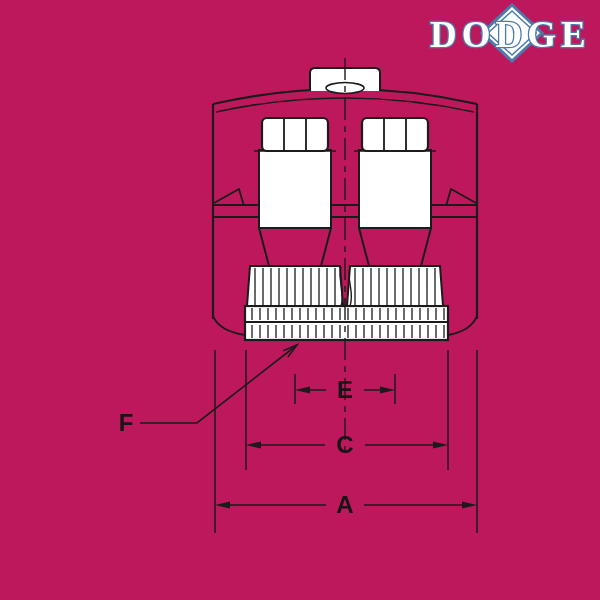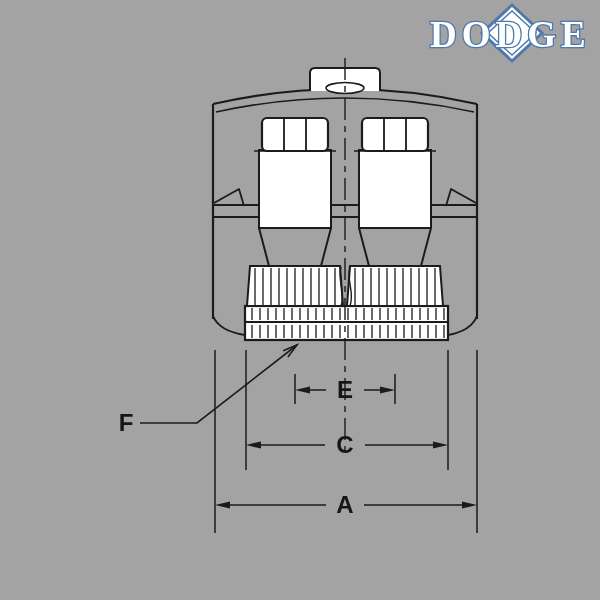--- a/index.html
+++ b/index.html
@@ -1,16 +1,16 @@
 <!DOCTYPE html>
 <html><head>
 <meta charset="utf-8">
 <style>
   html,body{margin:0;padding:0;background:#ffffff;}
-  .stage{position:relative;width:600px;height:600px;background:#a3a3a3;overflow:hidden;
+  .stage{position:relative;width:600px;height:600px;background:#be185d;overflow:hidden;
          font-family:"Liberation Sans",sans-serif;}
   svg{position:absolute;top:0;left:0;}
   .dim-label{font-family:"Liberation Sans",sans-serif;font-weight:bold;font-size:24px;fill:#161616;}
   .logo-text{font-family:"Liberation Serif",serif;font-weight:bold;font-size:37px;letter-spacing:5px;fill:#ffffff;}
 </style>
 </head>
 <body>
 
 <div class="stage">
 <svg width="600" height="600" viewBox="0 0 600 600">

